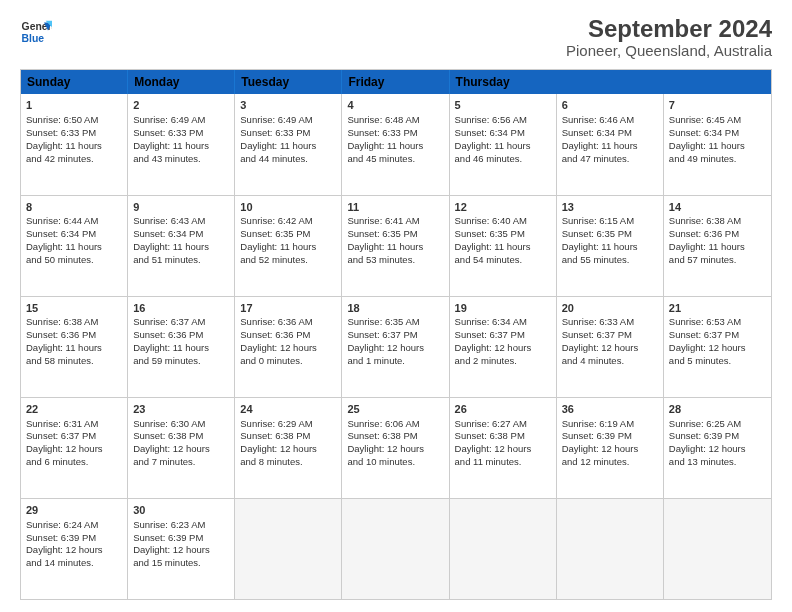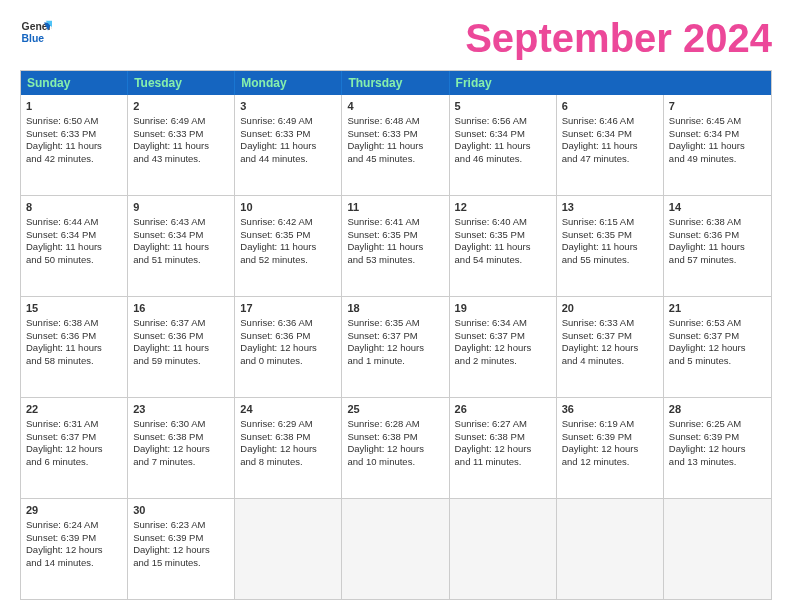--- a/index.html
+++ b/index.html
@@ -29,42 +29,42 @@
       gap: 4px;
     }
     .logo-icon {
       width: 32px;
       height: 32px;
     }
     .title-block {
       text-align: right;
     }
     .main-title {
-      font-size: 40px;
+      font-size: 24px;
       font-weight: bold;
-      color: #ec4899;
+      color: #404040;
       line-height: 1.1;
     }
     .subtitle {
       font-size: 15px;
       color: #555;
     }
     .calendar {
       flex: 1;
       display: flex;
       flex-direction: column;
       border: 1px solid #ccc;
     }
     .cal-header-row {
       display: grid;
       grid-template-columns: repeat(7, 1fr);
       background: #1565c0;
     }
     .cal-header-cell {
-      color: #86efac;
+      color: #000000;
       font-weight: bold;
       font-size: 12px;
       padding: 5px 6px;
       text-align: left;
       border-right: 1px solid #1976d2;
     }
     .cal-header-cell:last-child { border-right: none; }
     .cal-body {
       display: flex;
       flex-direction: column;
@@ -104,30 +104,31 @@
     <div class="logo">
       <svg class="logo-icon" viewBox="0 0 40 40">
         <text x="2" y="18" font-size="13" font-weight="bold" fill="#333">General</text>
         <text x="2" y="32" font-size="13" font-weight="bold" fill="#1565c0">Blue</text>
         <polygon points="30,8 40,8 35,18" fill="#1565c0"></polygon>
         <polygon points="32,6 40,6 40,14" fill="#4fc3f7"></polygon>
       </svg>
     </div>
     <div class="title-block">
       <div class="main-title">September 2024</div>
+      <div class="subtitle">Pioneer, Queensland, Australia</div>
     </div>
   </div>
 
   <div class="calendar">
     <div class="cal-header-row">
     <div class="cal-header-cell">Sunday</div>
+        <div class="cal-header-cell">Monday</div>
         <div class="cal-header-cell">Tuesday</div>
-        <div class="cal-header-cell">Monday</div>
+        <div class="cal-header-cell">Friday</div>
         <div class="cal-header-cell">Thursday</div>
-        <div class="cal-header-cell">Friday</div>
       </div>
     <div class="cal-body">
     <div class="cal-week">
           <div class="cal-cell">
             <span class="day-num">1</span>
             <div>Sunrise: 6:50 AM</div>
             <div>Sunset: 6:33 PM</div>
             <div>Daylight: 11 hours</div>
             <div>and 42 minutes.</div>
           </div>
@@ -293,21 +294,21 @@
           </div>
           <div class="cal-cell">
             <span class="day-num">24</span>
             <div>Sunrise: 6:29 AM</div>
             <div>Sunset: 6:38 PM</div>
             <div>Daylight: 12 hours</div>
             <div>and 8 minutes.</div>
           </div>
           <div class="cal-cell">
             <span class="day-num">25</span>
-            <div>Sunrise: 6:28 AM</div>
+            <div>Sunrise: 6:06 AM</div>
             <div>Sunset: 6:38 PM</div>
             <div>Daylight: 12 hours</div>
             <div>and 10 minutes.</div>
           </div>
           <div class="cal-cell">
             <span class="day-num">26</span>
             <div>Sunrise: 6:27 AM</div>
             <div>Sunset: 6:38 PM</div>
             <div>Daylight: 12 hours</div>
             <div>and 11 minutes.</div>

